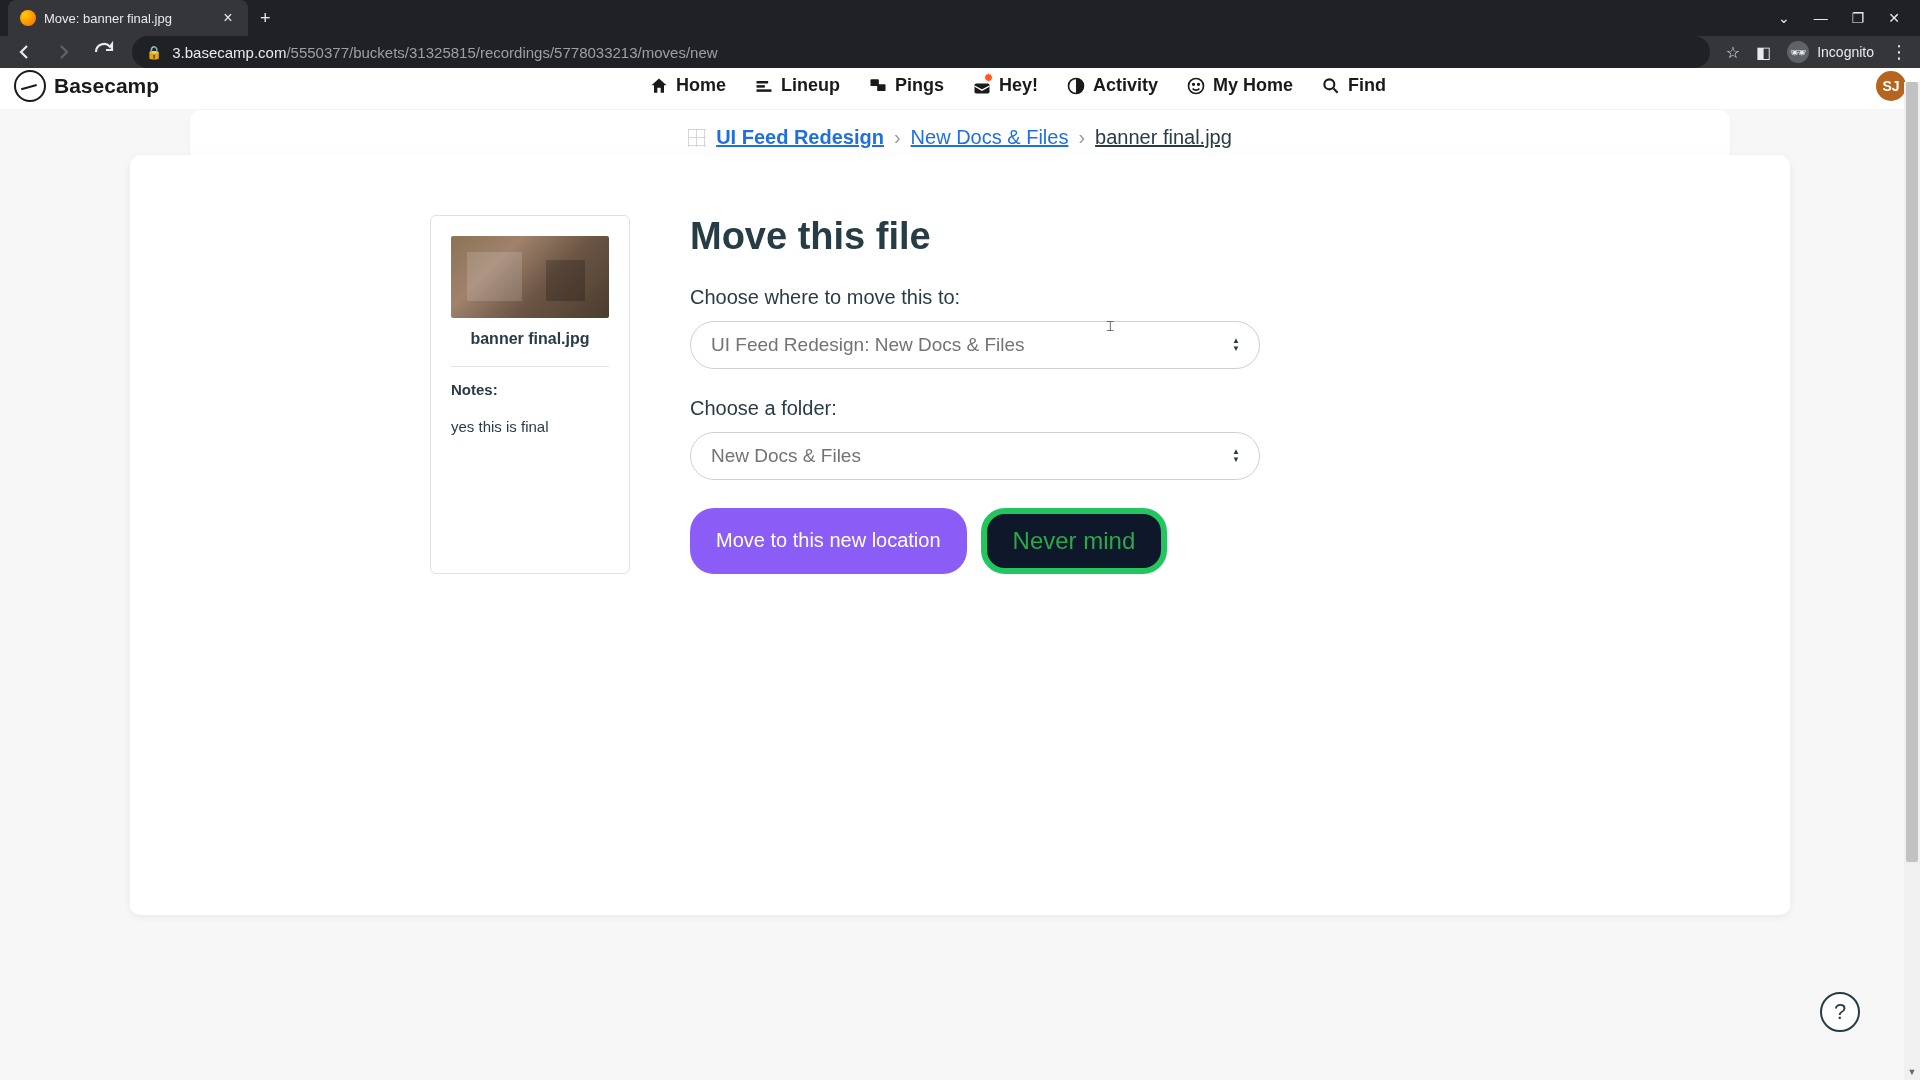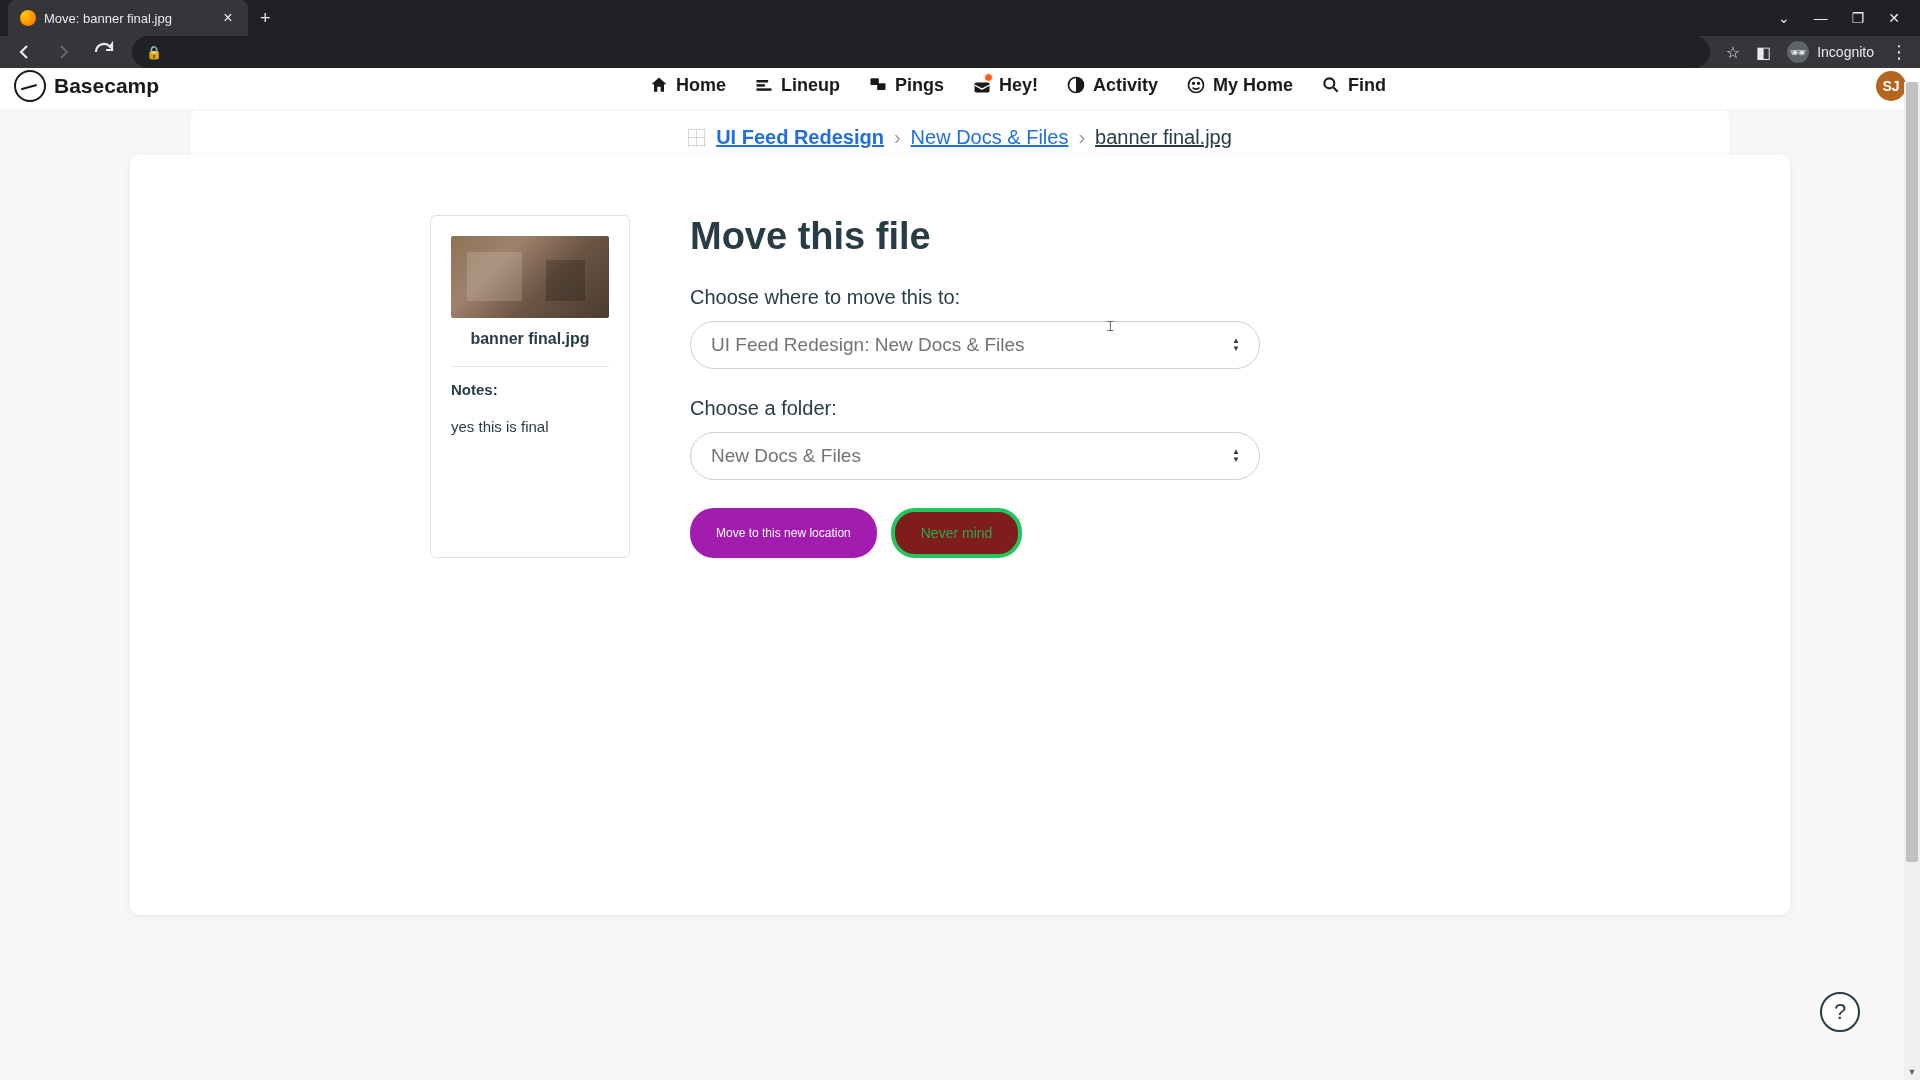--- a/index.html
+++ b/index.html
@@ -29,21 +29,21 @@
     .incognito-badge { display: flex; align-items: center; gap: 8px; font-size: 14px; }
     .incognito-icon { width: 22px; height: 22px; border-radius: 50%; background: #5f6368; display: flex; align-items: center; justify-content: center; font-size: 13px; }
     .kebab { font-size: 18px; letter-spacing: 0; }
     
     
     .app-header { background: #fff; height: 48px; display: flex; align-items: center; padding: 0 14px; border-bottom: 1px solid rgba(0,0,0,0.04); }
     .logo { display: flex; align-items: center; gap: 8px; font-weight: 800; font-size: 21px; color: #1a1a1a; }
     .logo-mark { width: 32px; height: 32px; border: 2.5px solid #1a1a1a; border-radius: 50%; position: relative; }
     .logo-mark::after { content: ''; position: absolute; left: 6px; top: 14px; width: 16px; height: 8px; border-top: 2.5px solid #1a1a1a; transform: rotate(-15deg); }
     .main-nav { display: flex; gap: 28px; margin: 0 auto; }
-    .nav-item { display: flex; gap: 7px; font-weight: 700; font-size: 18px; color: #1a1a1a; cursor: pointer; position: relative; }
+    .nav-item { display: flex; align-items: center; gap: 7px; font-weight: 700; font-size: 18px; color: #1a1a1a; cursor: pointer; position: relative; }
     .nav-icon { width: 20px; height: 20px; display: inline-flex; align-items: center; justify-content: center; }
     .nav-icon svg { width: 20px; height: 20px; }
     .notif-dot { position: absolute; top: -2px; left: 12px; width: 9px; height: 9px; background: #ff5722; border-radius: 50%; border: 1.5px solid #fff; }
     .avatar { width: 30px; height: 30px; border-radius: 50%; background: #b5651d; color: #fff; display: flex; align-items: center; justify-content: center; font-size: 14px; font-weight: 600; cursor: pointer; }
     
     
     .crumb-band { background: #fff; margin: 0 190px; border-radius: 10px 10px 0 0; padding: 16px 0 10px; text-align: center; box-shadow: 0 1px 3px rgba(0,0,0,0.05); }
     .crumb { font-size: 20px; color: #666; display: inline-flex; align-items: center; gap: 10px; }
     .crumb a { color: #1f6fde; text-decoration: underline; cursor: pointer; }
     .crumb a.strong { font-weight: 700; }
@@ -68,22 +68,22 @@
     .page-title { font-size: 38px; font-weight: 800; color: #283c46; margin-bottom: 28px; }
     .field-label { font-size: 20px; color: #283c46; margin-bottom: 12px; }
     .select-wrap { position: relative; margin-bottom: 28px; }
     .select-wrap select { width: 100%; max-width: 570px; height: 48px; border: 1px solid #d0d0d0; border-radius: 24px; padding: 0 44px 0 20px; font-size: 19px; color: #737373; background: #fff; appearance: none; cursor: pointer; }
     .select-caret { position: absolute; right: 20px; top: 50%; transform: translateY(-50%); pointer-events: none; color: #283c46; font-size: 12px; line-height: 8px; }
     .select-wrap { max-width: 570px; }
     .select-caret::before { content: '▲'; display: block; font-size: 8px; }
     .select-caret::after { content: '▼'; display: block; font-size: 8px; }
     
     .btn-row { display: flex; gap: 14px; margin-top: 10px; }
-    .btn-primary { background: #a21caf; color: #fff; border: none; border-radius: 24px; padding: 13px 26px; font-size: 12px; cursor: pointer; }
-    .btn-secondary { background: #7f1d1d; color: #2ba84a; border: 4px solid #22c55e; border-radius: 24px; padding: 13px 26px; font-size: 14px; cursor: pointer; }
+    .btn-primary { background: #8b5cf6; color: #fff; border: none; border-radius: 24px; padding: 13px 26px; font-size: 20px; cursor: pointer; }
+    .btn-secondary { background: #0f172a; color: #2ba84a; border: 6px solid #22c55e; border-radius: 24px; padding: 13px 26px; font-size: 24px; cursor: pointer; }
     
     .help-fab { position: fixed; right: 60px; bottom: 48px; width: 40px; height: 40px; border: 2px solid #283c46; border-radius: 50%; display: flex; align-items: center; justify-content: center; font-size: 22px; color: #283c46; cursor: pointer; background: #fff; }
     .scrollbar { position: fixed; right: 0; top: 82px; bottom: 0; width: 16px; background: #f0f0f0; }
     .scrollbar-thumb { position: absolute; top: 0; left: 2px; right: 2px; height: 780px; background: #c1c1c1; border-radius: 2px; }
     .scrollbar-arrow { position: absolute; left: 0; right: 0; height: 16px; display: flex; align-items: center; justify-content: center; font-size: 9px; color: #666; }
     .scrollbar-arrow.down { bottom: 0; }
     
     .cursor-i { position: fixed; left: 1106px; top: 318px; font-size: 14px; color: #000; pointer-events: none; }
   </style>
 </head>
@@ -115,20 +115,21 @@
           <path d="M9 6l6 6-6 6"></path>
         </svg>
     </div>
     <div class="nav-btn">
       <svg viewBox="0 0 24 24" fill="none" stroke="currentColor" stroke-width="2.2">
           <path d="M4 12a8 8 0 0 1 14-5.3L20 4v6h-6"></path>
         </svg>
     </div>
     <div class="url-bar">
       <span class="url-lock">🔒</span>
+      <span><span class="url-domain">3.basecamp.com</span><span class="url-path">/5550377/buckets/31325815/recordings/5778033213/moves/new</span></span>
     </div>
     <div class="addr-right">
       <span>☆</span>
       <span>◧</span>
       <div class="incognito-badge">
         <span class="incognito-icon">🕶</span>
         <span>Incognito</span>
       </div>
       <span class="kebab">⋮</span>
     </div>

